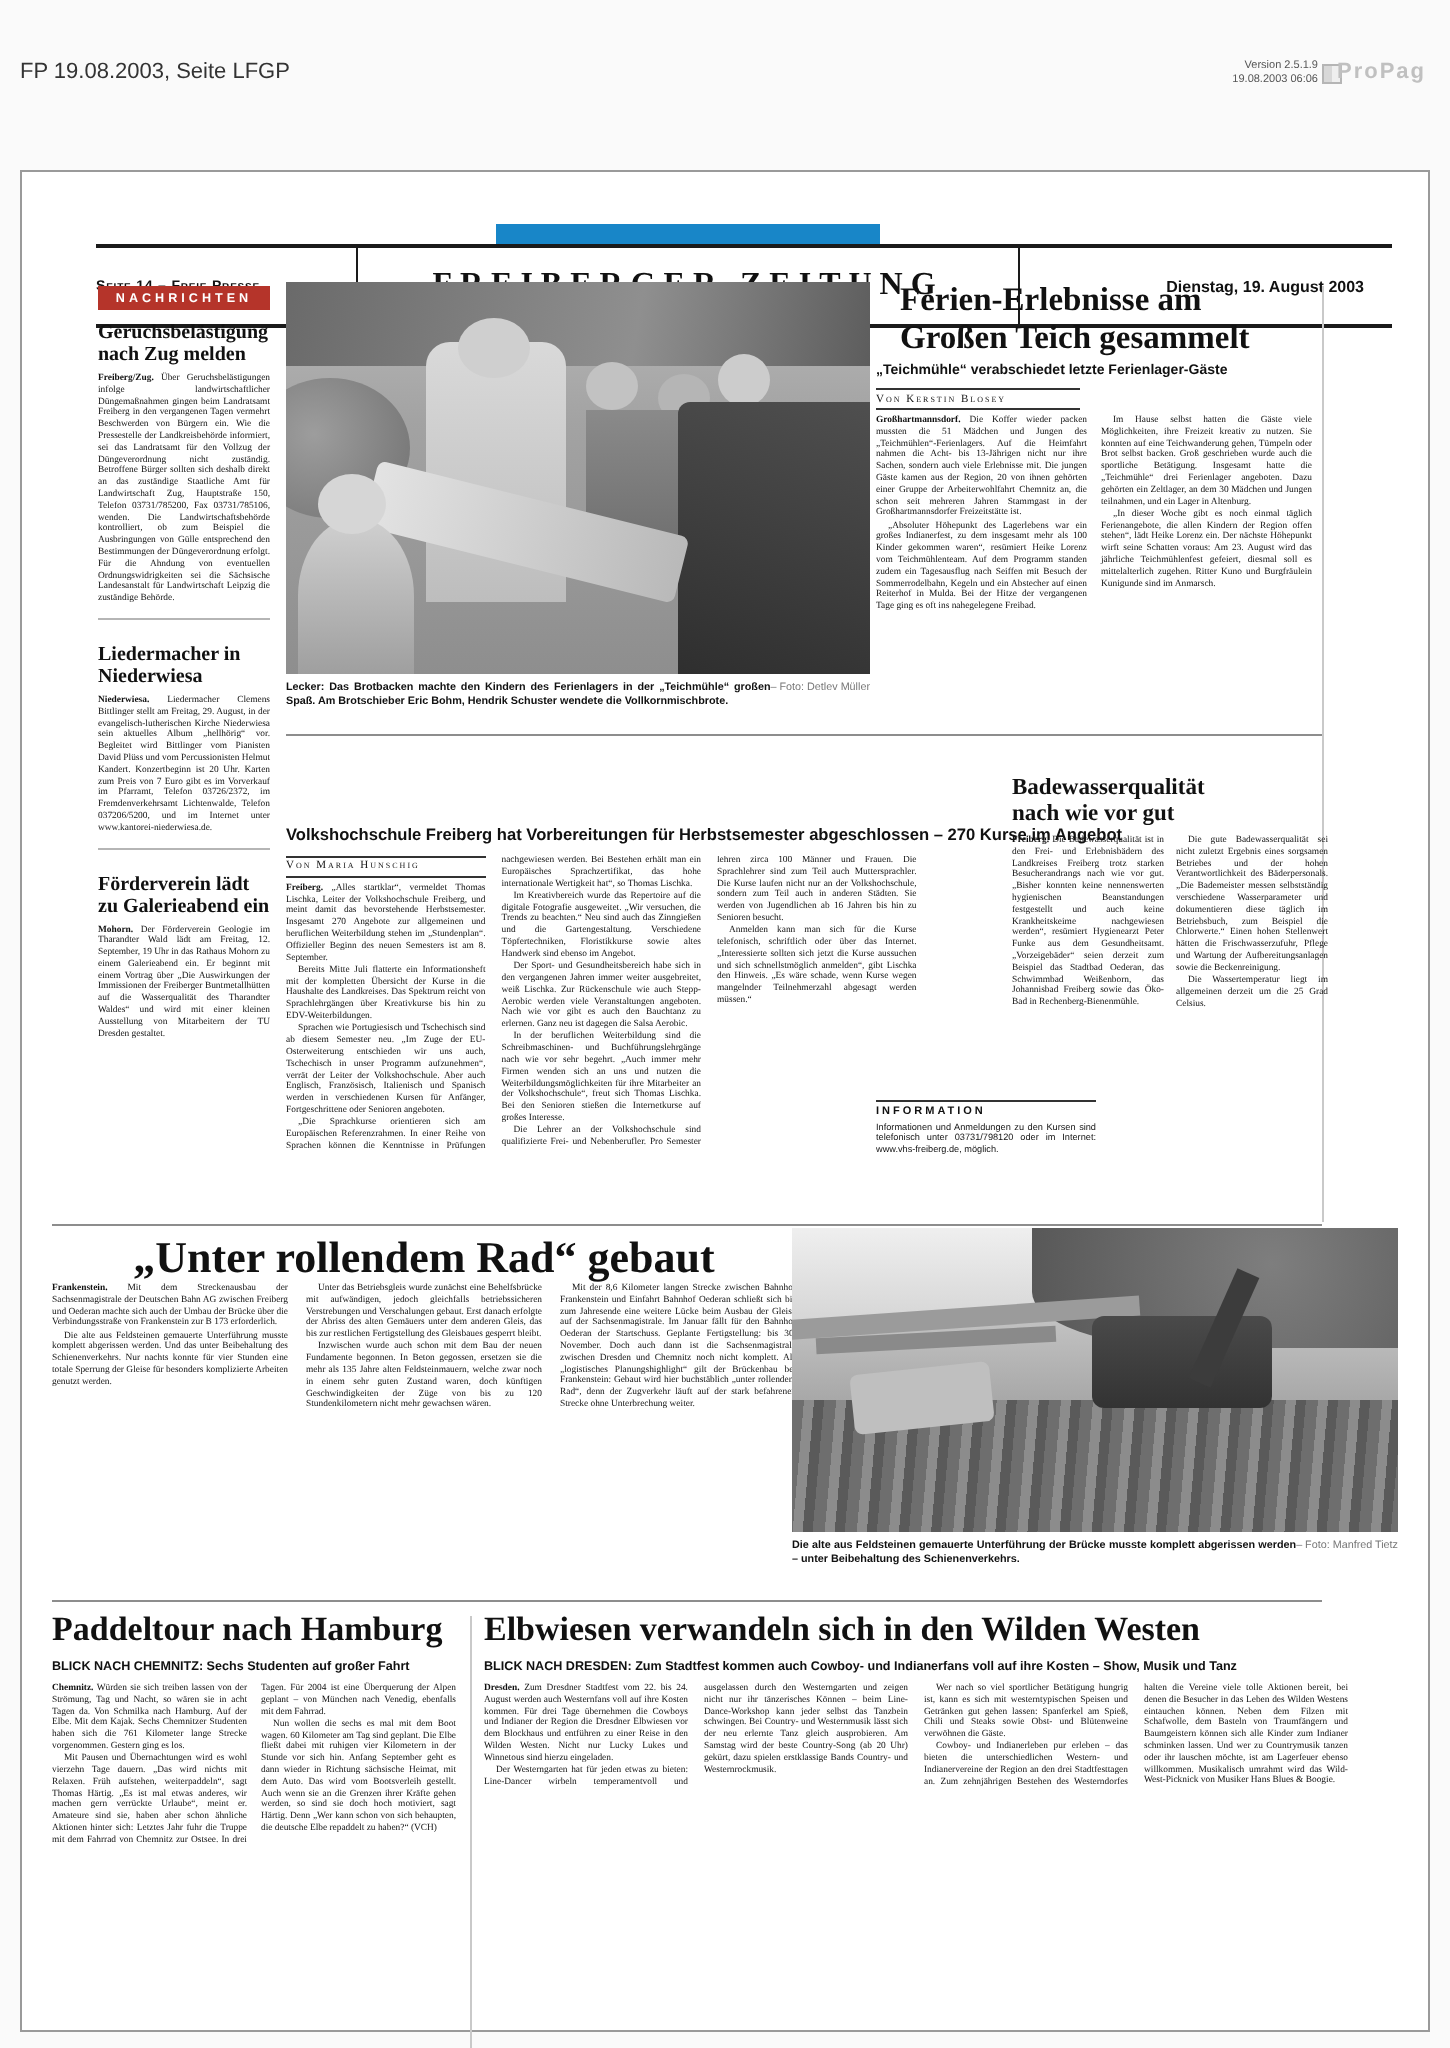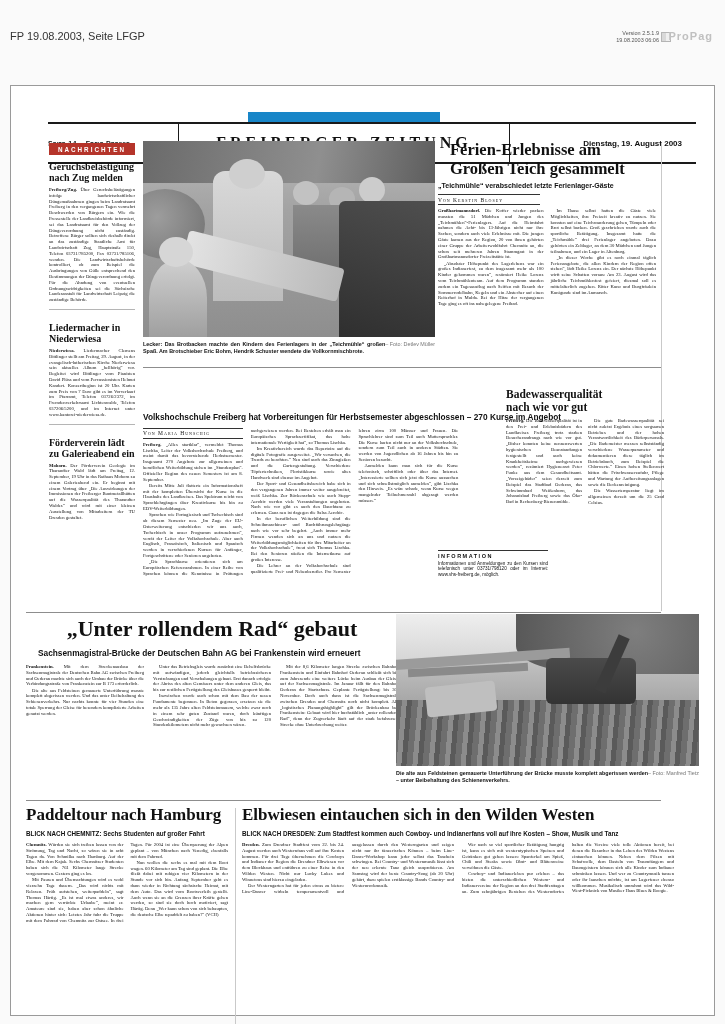--- a/index.html
+++ b/index.html
@@ -178,21 +178,20 @@
         <div class="info-label">INFORMATION</div>
         <div class="info-text">Informationen und Anmeldungen zu den Kursen sind telefonisch unter 03731/798120 oder im Internet: www.vhs-freiberg.de, möglich.</div>
       </div>
     </div>
   </div>
 
   <div class="abs hrule" style="left:15px;top:526px;width:635px;"></div>
 
   <div class="abs bruecke">
     <h1>„Unter rollendem Rad“ gebaut</h1>
-    <div class="subhead">Sachsenmagistral-Brücke der Deutschen Bahn AG bei Frankenstein wird erneuert</div>
     <div class="body-text cols3" style="height:128px;">
         <p><b>Frankenstein. </b>Mit dem Streckenausbau der Sachsenmagistrale der Deutschen Bahn AG zwischen Freiberg und Oederan machte sich auch der Umbau der Brücke über die Verbindungsstraße von Frankenstein zur B 173 erforderlich.</p>
         <p>Die alte aus Feldsteinen gemauerte Unterführung musste komplett abgerissen werden. Und das unter Beibehaltung des Schienenverkehrs. Nur nachts konnte für vier Stunden eine totale Sperrung der Gleise für besonders komplizierte Arbeiten genutzt werden.</p>
         <p>Unter das Betriebsgleis wurde zunächst eine Behelfsbrücke mit aufwändigen, jedoch gleichfalls betriebssicheren Verstrebungen und Verschalungen gebaut. Erst danach erfolgte der Abriss des alten Gemäuers unter dem anderen Gleis, das bis zur restlichen Fertigstellung des Gleisbaues gesperrt bleibt.</p>
         <p>Inzwischen wurde auch schon mit dem Bau der neuen Fundamente begonnen. In Beton gegossen, ersetzen sie die mehr als 135 Jahre alten Feldsteinmauern, welche zwar noch in einem sehr guten Zustand waren, doch künftigen Geschwindigkeiten der Züge von bis zu 120 Stundenkilometern nicht mehr gewachsen wären.</p>
         <p>Mit der 8,6 Kilometer langen Strecke zwischen Bahnhof Frankenstein und Einfahrt Bahnhof Oederan schließt sich bis zum Jahresende eine weitere Lücke beim Ausbau der Gleise auf der Sachsenmagistrale. Im Januar fällt für den Bahnhof Oederan der Startschuss. Geplante Fertigstellung: bis 30. November. Doch auch dann ist die Sachsenmagistrale zwischen Dresden und Chemnitz noch nicht komplett. Als „logistisches Planungshighlight“ gilt der Brückenbau bei Frankenstein: Gebaut wird hier buchstäblich „unter rollendem Rad“, denn der Zugverkehr läuft auf der stark befahrenen Strecke ohne Unterbrechung weiter.</p>
       </div>
   </div>
 
   <div class="abs photo photo-bridge">
@@ -217,21 +216,21 @@
     <h1>Paddeltour nach Hamburg</h1>
     <div class="kicker">BLICK NACH CHEMNITZ: Sechs Studenten auf großer Fahrt</div>
     <div class="body-text cols2" style="height:152px;">
         <p><b>Chemnitz. </b>Würden sie sich treiben lassen von der Strömung, Tag und Nacht, so wären sie in acht Tagen da. Von Schmilka nach Hamburg. Auf der Elbe. Mit dem Kajak. Sechs Chemnitzer Studenten haben sich die 761 Kilometer lange Strecke vorgenommen. Gestern ging es los.</p>
         <p>Mit Pausen und Übernachtungen wird es wohl vierzehn Tage dauern. „Das wird nichts mit Relaxen. Früh aufstehen, weiterpaddeln“, sagt Thomas Härtig. „Es ist mal etwas anderes, wir machen gern verrückte Urlaube“, meint er. Amateure sind sie, haben aber schon ähnliche Aktionen hinter sich: Letztes Jahr fuhr die Truppe mit dem Fahrrad von Chemnitz zur Ostsee. In drei Tagen. Für 2004 ist eine Überquerung der Alpen geplant – von München nach Venedig, ebenfalls mit dem Fahrrad.</p>
         <p>Nun wollen die sechs es mal mit dem Boot wagen. 60 Kilometer am Tag sind geplant. Die Elbe fließt dabei mit ruhigen vier Kilometern in der Stunde vor sich hin. Anfang September geht es dann wieder in Richtung sächsische Heimat, mit dem Auto. Das wird vom Bootsverleih gestellt. Auch wenn sie an die Grenzen ihrer Kräfte gehen werden, so sind sie doch hoch motiviert, sagt Härtig. Denn „Wer kann schon von sich behaupten, die deutsche Elbe repaddelt zu haben?“ (VCH)</p>
       </div>
   </div>
 
   <div class="abs bottom-art dres">
-    <h1>Elbwiesen eintauchen sich in den Wilden Westen</h1>
+    <h1>Elbwiesen verwandeln sich in den Wilden Westen</h1>
     <div class="kicker">BLICK NACH DRESDEN: Zum Stadtfest kommen auch Cowboy- und Indianerfans voll auf ihre Kosten – Show, Musik und Tanz</div>
     <div class="body-text cols4" style="height:152px;column-fill:balance;">
         <p><b>Dresden. </b>Zum Dresdner Stadtfest vom 22. bis 24. August werden auch Westernfans voll auf ihre Kosten kommen. Für drei Tage übernehmen die Cowboys und Indianer der Region die Dresdner Elbwiesen vor dem Blockhaus und entführen zu einer Reise in den Wilden Westen. Nicht nur Lucky Lukes und Winnetous sind hierzu eingeladen.</p>
         <p>Der Westerngarten hat für jeden etwas zu bieten: Line-Dancer wirbeln temperamentvoll und ausgelassen durch den Westerngarten und zeigen nicht nur ihr tänzerisches Können – beim Line-Dance-Workshop kann jeder selbst das Tanzbein schwingen. Bei Country- und Westernmusik lässt sich der neu erlernte Tanz gleich ausprobieren. Am Samstag wird der beste Country-Song (ab 20 Uhr) gekürt, dazu spielen erstklassige Bands Country- und Westernrockmusik.</p>
         <p>Wer nach so viel sportlicher Betätigung hungrig ist, kann es sich mit westerntypischen Speisen und Getränken gut gehen lassen: Spanferkel am Spieß, Chili und Steaks sowie Obst- und Blütenweine verwöhnen die Gäste.</p>
         <p>Cowboy- und Indianerleben pur erleben – das bieten die unterschiedlichen Western- und Indianervereine der Region an den drei Stadtfesttagen an. Zum zehnjährigen Bestehen des Westerndorfes halten die Vereine viele tolle Aktionen bereit, bei denen die Besucher in das Leben des Wilden Westens eintauchen können. Neben dem Filzen mit Schafwolle, dem Basteln von Traumfängern und Baumgeistern können sich alle Kinder zum Indianer schminken lassen. Und wer zu Countrymusik tanzen oder ihr lauschen möchte, ist am Lagerfeuer ebenso willkommen. Musikalisch umrahmt wird das Wild-West-Picknick von Musiker Hans Blues &amp; Boogie.</p>
       </div>
   </div>
 
 </div>

